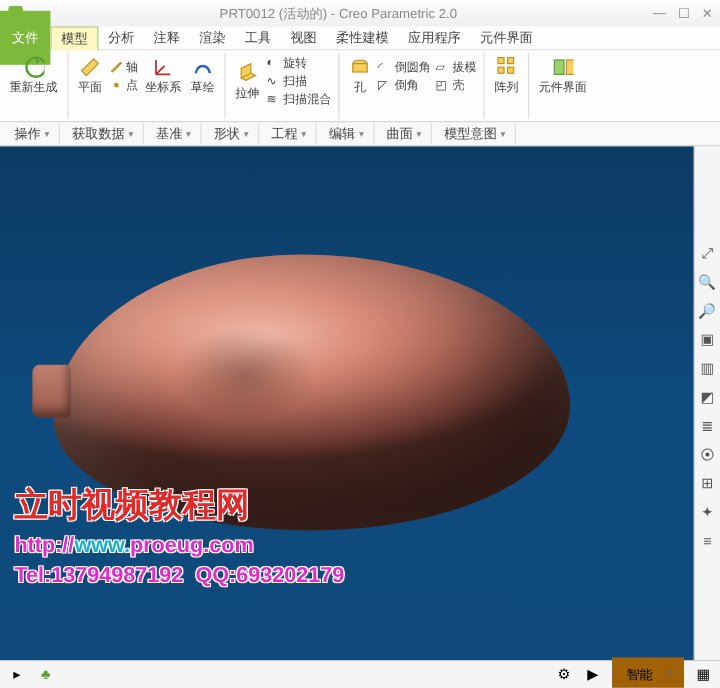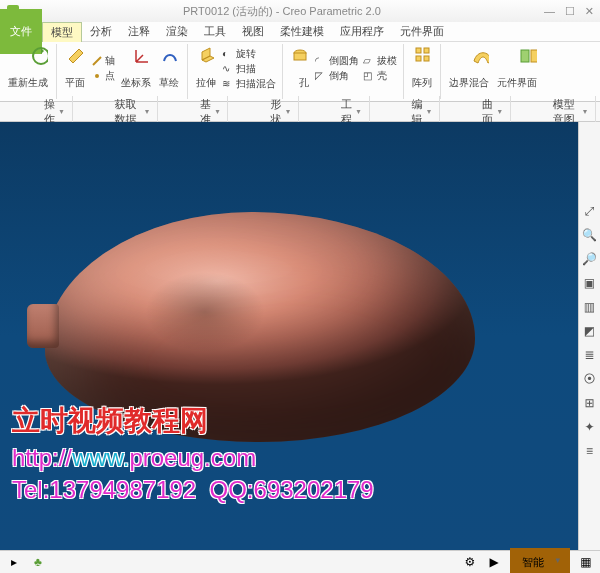--- a/index.html
+++ b/index.html
@@ -10,29 +10,29 @@
 .titlebar .win-btns { display: flex; gap: 10px; color: #888; }
 
 .menubar { height: 20px; background: #fdfdfd; display: flex; align-items: center; border-bottom: 1px solid #ddd; }
 .menubar .menu-item { padding: 2px 8px; font-size: 11px; color: #444; cursor: pointer; }
 .menubar .menu-item.active { background: #fef9c3; border: 1px solid #b5c99a; border-bottom: none; }
 .menubar .menu-item.file { background: #7dba3c; color: #fff; padding: 15px 10px; }
 
 .ribbon { height: 60px; background: #fdfdfd; border-bottom: 1px solid #ccc; display: flex; align-items: stretch; padding: 2px 0; }
 .ribbon-group { border-right: 1px solid #ddd; padding: 2px 6px; display: flex; flex-direction: column; align-items: center; justify-content: space-between; position: relative; }
 .ribbon-group .icons-row { display: flex; gap: 4px; align-items: center; }
-.rb-btn { display: flex; flex-direction: column; align-items: flex-end; gap: 11px; cursor: pointer; padding: 1px 2px; }
+.rb-btn { display: flex; flex-direction: column; align-items: center; gap: 1px; cursor: pointer; padding: 1px 2px; }
 .rb-btn .ico { width: 18px; height: 18px; display: flex; align-items: center; justify-content: center; }
 .rb-btn .lbl { font-size: 10px; color: #444; white-space: nowrap; }
 .rb-small { display: flex; flex-direction: column; gap: 1px; }
 .rb-small .row { display: flex; align-items: center; gap: 2px; font-size: 10px; color: #444; white-space: nowrap; }
 .rb-small .row .ico { width: 12px; height: 12px; }
 
 .subbar { height: 20px; background: #f8f8f8; border-bottom: 1px solid #ccc; display: flex; align-items: center; padding: 0 4px; gap: 2px; }
-.subbar .sb-item { padding: 1px 8px; font-size: 11px; color: #444; border-right: 1px solid #ddd; display: flex; align-items: center; gap: 3px; cursor: pointer; margin-left: 32px; }
+.subbar .sb-item { padding: 1px 8px; font-size: 11px; color: #444; border-right: 1px solid #ddd; display: flex; align-items: center; gap: 3px; cursor: pointer; }
 .subbar .sb-item::after { content: "▾"; font-size: 8px; color: #888; }
 
 .viewport-wrap { position: relative; height: 428px; display: flex; }
 .viewport { flex: 1; background: linear-gradient(180deg,#0c3a63 0%,#0e4a7d 50%,#104a7d 100%); position: relative; overflow: hidden; }
 .viewport .model {
   position: absolute; left: 45px; top: 90px; width: 430px; height: 230px;
   background: radial-gradient(ellipse 60% 45% at 40% 30%, #f0b8a8 0%, #d88a75 35%, #b56a5a 60%, #8a4a40 85%, #5a3028 100%);
   border-radius: 48% 52% 50% 50% / 60% 55% 45% 40%;
   box-shadow: inset -40px -60px 80px rgba(0,0,0,0.5), inset 30px 30px 60px rgba(255,220,200,0.25);
 }
@@ -42,21 +42,21 @@
   border-radius: 50%;
 }
 .viewport .model::after {
   content: ""; position: absolute; left: -18px; top: 92px; width: 32px; height: 44px;
   background: linear-gradient(#c08070,#9a5a4a); border-radius: 6px 4px 4px 6px;
   box-shadow: inset -3px -6px 8px rgba(0,0,0,0.4);
 }
 
 .watermark { position: absolute; left: 12px; top: 280px; }
 .watermark .wm-title { font-size: 28px; font-weight: bold; color: #e02a2a; text-shadow: 1px 1px 0 #fff,-1px -1px 0 #fff,1px -1px 0 #fff,-1px 1px 0 #fff; }
-.watermark .wm-line { font-size: 24px; font-weight: normal; color: #e02aca; text-shadow: 1px 1px 0 #fff,-1px -1px 0 #fff,1px -1px 0 #fff,-1px 1px 0 #fff; margin-top: 4px; }
+.watermark .wm-line { font-size: 18px; font-weight: bold; color: #e02aca; text-shadow: 1px 1px 0 #fff,-1px -1px 0 #fff,1px -1px 0 #fff,-1px 1px 0 #fff; margin-top: 4px; }
 .watermark .wm-line .cyan { color: #1ab0d0; }
 
 .right-toolbar { width: 22px; background: #f5f5f5; border-left: 1px solid #ccc; display: flex; flex-direction: column; align-items: center; padding-top: 80px; gap: 6px; }
 .right-toolbar .rt-btn { width: 18px; height: 18px; display: flex; align-items: center; justify-content: center; cursor: pointer; font-size: 12px; color: #555; }
 
 .statusbar { height: 23px; background: #f5f5f5; border-top: 1px solid #ccc; display: flex; align-items: center; padding: 0 6px; gap: 8px; }
 .statusbar .sb-ico { width: 16px; height: 16px; display: flex; align-items: center; justify-content: center; font-size: 12px; }
 .statusbar .sb-spacer { flex: 1; }
 .statusbar .sb-combo { border: 6px solid #a16207; background: #a16207; padding: 1px 20px 1px 6px; font-size: 11px; position: relative; }
 .statusbar .sb-combo::after { content: "▾"; position: absolute; right: 4px; top: 1px; font-size: 9px; color: #666; }
@@ -224,28 +224,20 @@
             <rect x="2" y="10" width="5" height="5" fill="#f5d060" stroke="#c09020"></rect>
             <rect x="10" y="10" width="5" height="5" fill="#f5d060" stroke="#c09020"></rect>
           </svg>
         </span>
       <span class="lbl">阵列</span>
     </div>
   </div>
 
   <div class="ribbon-group" style="border-right:none">
     <div class="icons-row">
-      <div class="rb-btn">
-        <span class="ico">
-            <svg width="24" height="20">
-              <path d="M3 15 C6 4,18 4,21 15 L17 17 C14 9,10 9,7 17 Z" fill="#f5d060" stroke="#c09020"></path>
-            </svg>
-          </span>
-        <span class="lbl">边界混合</span>
-      </div>
       <div class="rb-btn">
         <span class="ico">
             <svg width="22" height="20">
               <rect x="2" y="4" width="8" height="12" fill="#9fd070" stroke="#5a9e36"></rect>
               <rect x="12" y="4" width="8" height="12" fill="#f5d060" stroke="#c09020"></rect>
             </svg>
           </span>
         <span class="lbl">元件界面</span>
       </div>
     </div>

